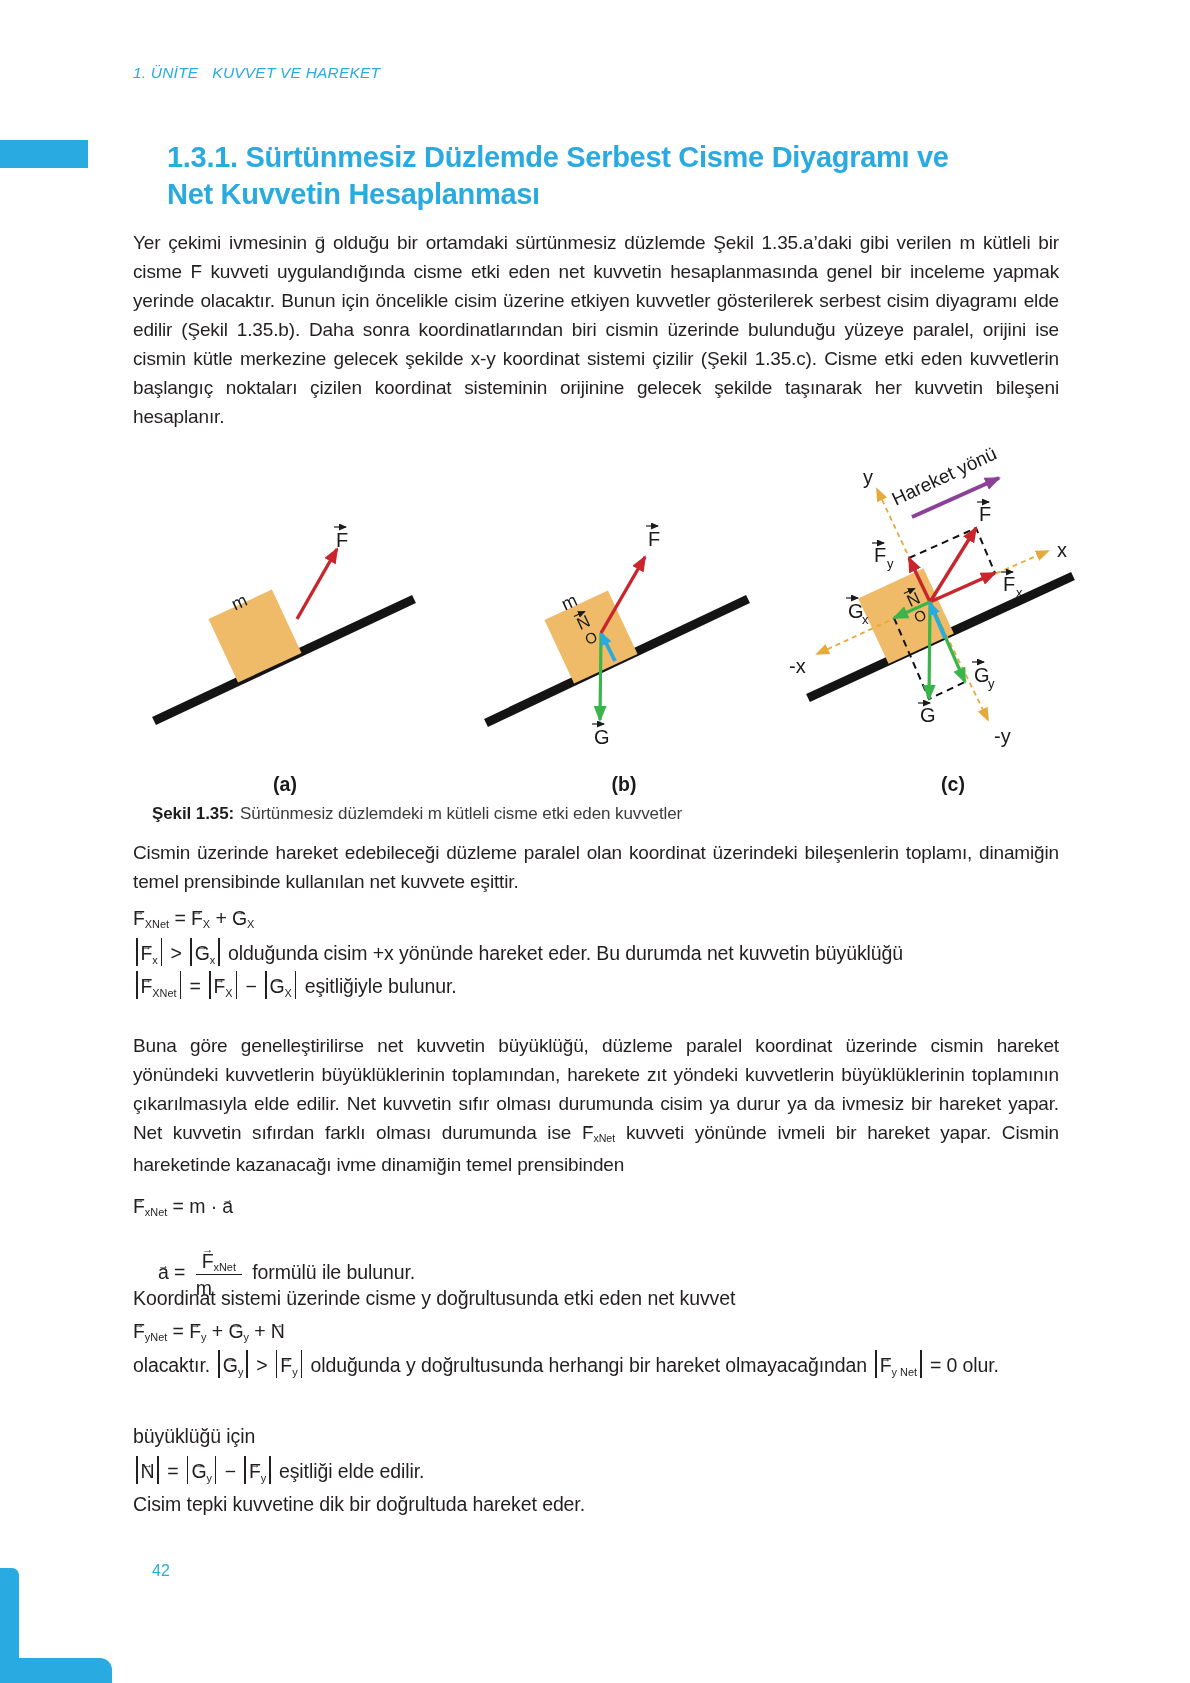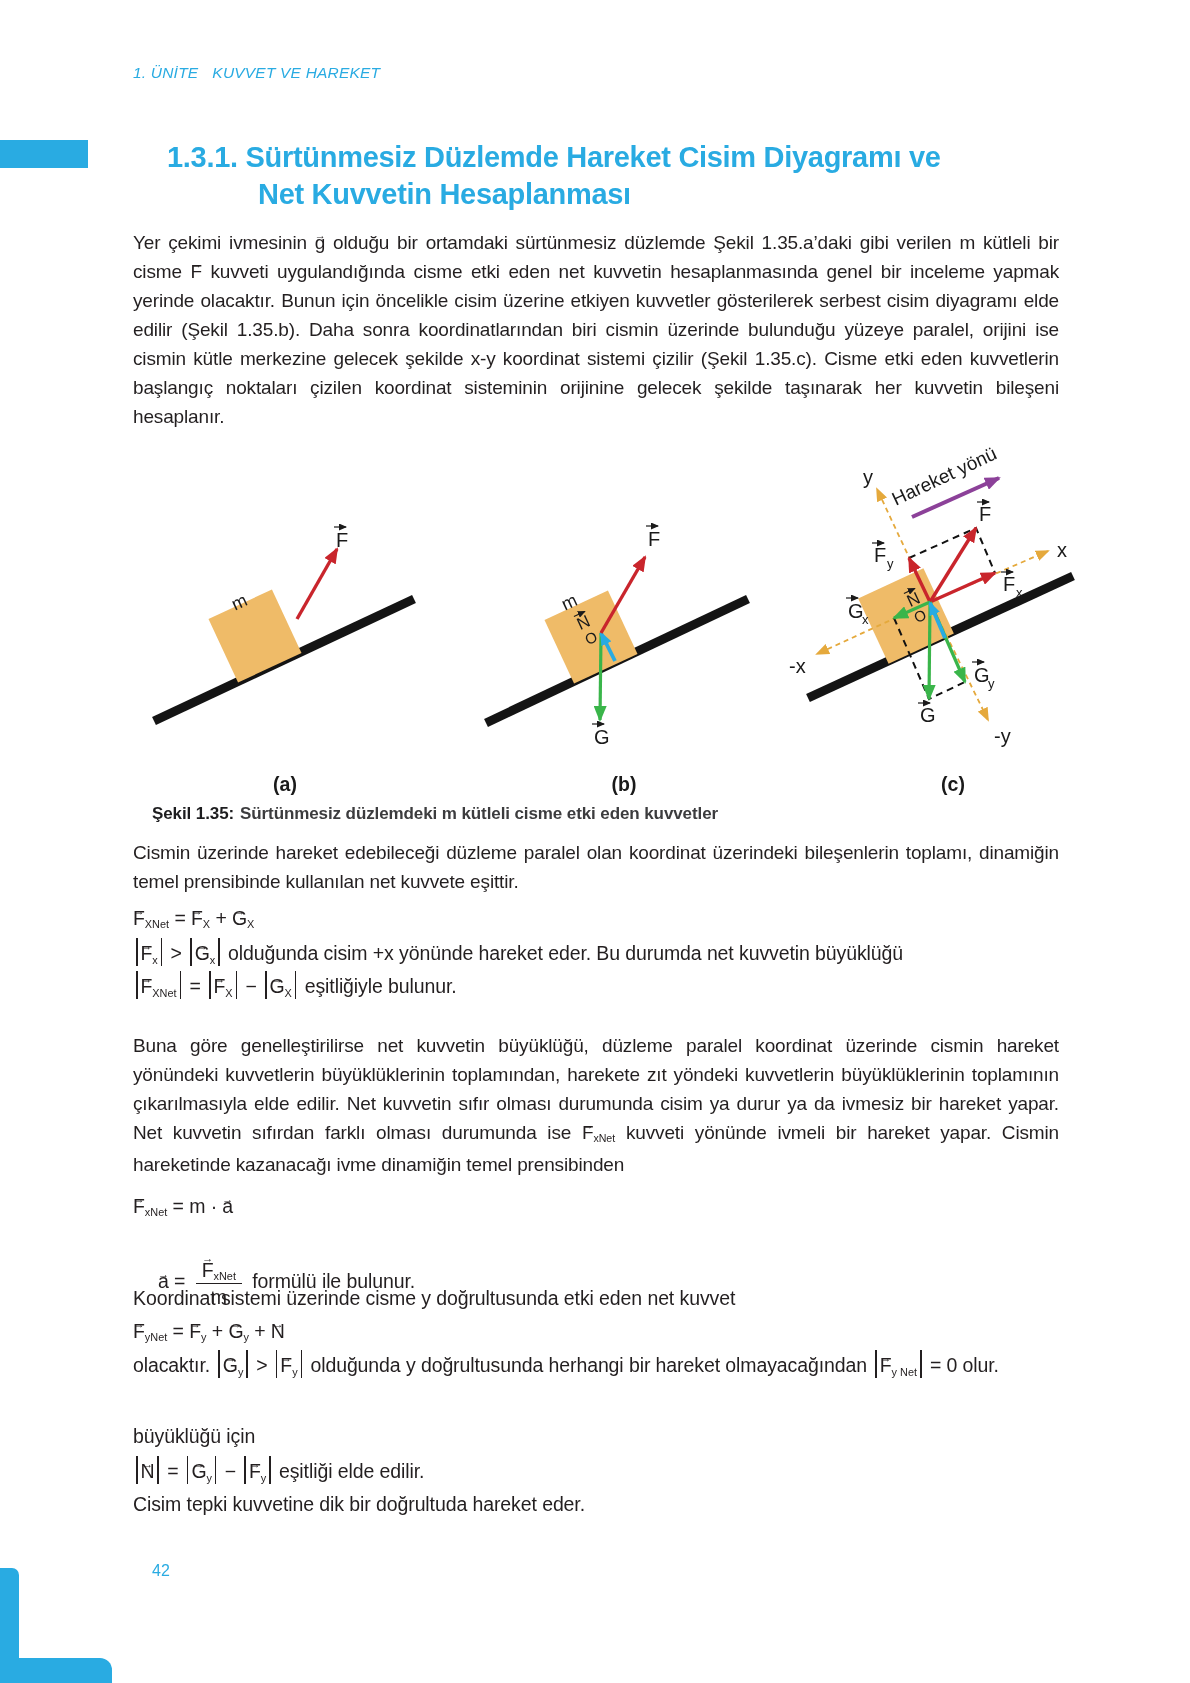--- a/index.html
+++ b/index.html
@@ -13,59 +13,59 @@
     position:relative;width:1190px;height:1683px;background:#ffffff;
     font-family:"Liberation Sans","DejaVu Sans",sans-serif;color:var(--text_dark);
     overflow:hidden;margin:0 auto;
   }
   .runhead{position:absolute;left:133px;top:64px;font-size:15.5px;font-style:italic;
     color:var(--accent_cyan);letter-spacing:.2px;}
   .runhead .sp{display:inline-block;width:14px;}
   .accentbar{position:absolute;left:0;top:140px;width:88px;height:28px;background:var(--accent_cyan);}
   .title{position:absolute;left:167px;top:139px;color:var(--accent_cyan);font-weight:bold;
     font-size:29px;line-height:37px;letter-spacing:-0.3px;}
-  .title .t2{margin-left:91px;}
+  .title .t2{}
   .body{position:absolute;left:133px;width:926px;font-size:19px;line-height:29px;
     letter-spacing:-0.15px;color:var(--text_dark);}
   .jp{text-align:justify;}
   .eqline{position:absolute;left:133px;width:940px;font-size:19.5px;line-height:30px;
     letter-spacing:-0.1px;white-space:normal;color:var(--text_dark);}
-  .caption{position:absolute;left:152px;top:804px;font-size:17px;color:#3c3c3e;letter-spacing:-0.1px;font-weight:bold;}
+  .caption{position:absolute;left:152px;top:804px;font-size:17px;color:#3c3c3e;letter-spacing:-0.1px;}
   .caption b{color:#1d1d1f;margin-right:6px;}
   .pageno{position:absolute;left:152px;top:1562px;font-size:16px;color:var(--accent_cyan);}
   .corner-v{position:absolute;left:0;top:1568px;width:19px;height:115px;background:var(--accent_cyan);
     border-top-right-radius:7px;}
   .corner-h{position:absolute;left:0;top:1658px;width:112px;height:25px;background:var(--accent_cyan);
     border-top-right-radius:12px;}
   
   .vec{display:inline-block;white-space:nowrap;}
   .vl{display:inline-block;position:relative;}
   .vl::before{content:"\2192";position:absolute;left:50%;transform:translateX(-50%);
     top:-0.66em;font-size:0.58em;letter-spacing:0;}
   .vec sub{font-size:0.56em;position:relative;top:0.30em;vertical-align:baseline;letter-spacing:0;}
   .avbar{display:inline-block;width:1.5px;height:1.45em;background:var(--text_dark);
     vertical-align:-0.3em;margin:0 3px;}
-  .frac{display:inline-block;vertical-align:middle;text-align:center;margin:13px 5px;line-height:1.25;}
+  .frac{display:inline-block;vertical-align:middle;margin:4px 5px;line-height:1.25;}
   .fnum{display:block;border-bottom:1.7px solid var(--text_dark);padding:2px 6px 1px;}
   .fden{display:block;padding-top:1px;}
   svg text{font-family:"Liberation Sans","DejaVu Sans",sans-serif;fill:#1a1a1a;}
 </style>
 </head>
 <body>
 
 <div class="page">
 
   <div class="runhead">
     <span>1. ÜNİTE</span><span class="sp"></span><span>KUVVET VE HAREKET</span>
   </div>
 
   <div class="accentbar"></div>
 
   <div class="title">
-    <div>1.3.1. Sürtünmesiz Düzlemde Hareket Cisim Diyagramı ve</div>
+    <div>1.3.1. Sürtünmesiz Düzlemde Serbest Cisme Diyagramı ve</div>
     <div class="t2">Net Kuvvetin Hesaplanması</div>
   </div>
 
   <p class="body jp" style="top:228px">Yer çekimi ivmesinin <span class="vec"><span class="vl">g</span></span> olduğu bir ortamdaki sürtünmesiz düzlemde Şekil 1.35.a’daki gibi verilen m kütleli bir cisme <span class="vec"><span class="vl">F</span></span> kuvveti uygulandığında cisme etki eden net kuvvetin hesaplanmasında genel bir inceleme yapmak yerinde olacaktır. Bunun için öncelikle cisim üzerine etkiyen kuvvetler gösterilerek serbest cisim diyagramı elde edilir (Şekil 1.35.b). Daha sonra koordinatlarından biri cismin üzerinde bulunduğu yüzeye paralel, orijini ise cismin kütle merkezine gelecek şekilde x-y koordinat sistemi çizilir (Şekil 1.35.c). Cisme etki eden kuvvetlerin başlangıç noktaları çizilen koordinat sisteminin orijinine gelecek şekilde taşınarak her kuvvetin bileşeni hesaplanır.</p>
 
   <svg style="position:absolute;left:130px;top:420px;" width="960" height="385" viewBox="130 420 960 385">
     <defs>
       <marker id="mR" markerUnits="userSpaceOnUse" markerWidth="16" markerHeight="13" refX="14" refY="6.5" orient="auto">
         <path d="M0,0 L16,6.5 L0,13 Z" style="fill:var(--vector_red)"></path>
         </marker>

